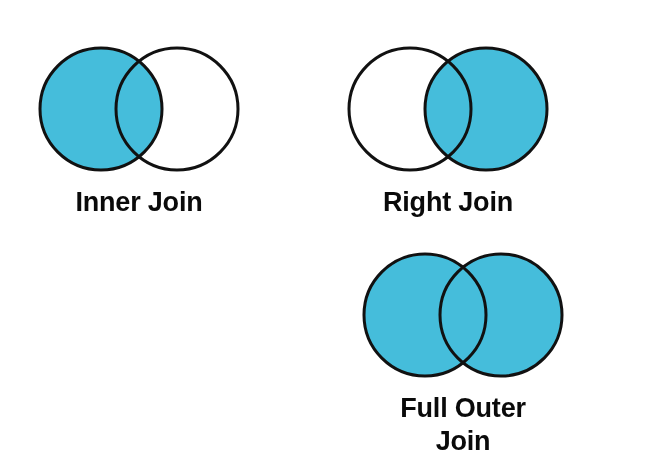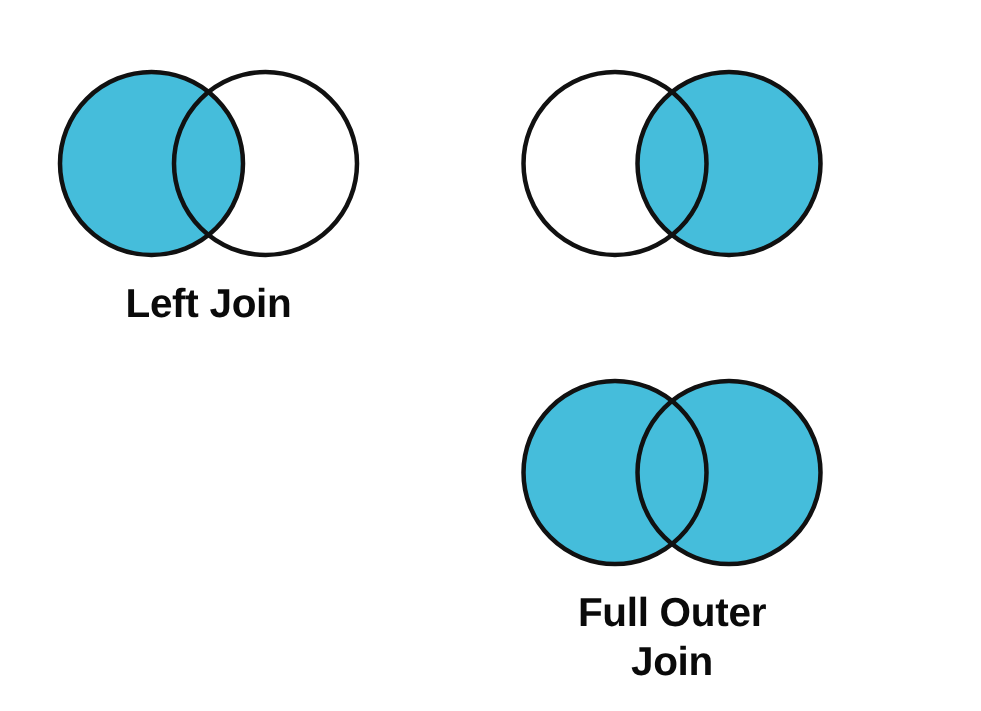--- a/index.html
+++ b/index.html
@@ -39,21 +39,21 @@
     color: #0a0a0a;
     text-align: center;
     letter-spacing: -0.2px;
     white-space: pre-line;
   }
 
   
   #cell-left-join    { left: 38px;  top: 44px; width: 202px; }
   #cell-right-join   { left: 347px; top: 44px; width: 202px; }
   #cell-inner-join   { left: 38px;  top: 250px; width: 202px; }
-  #cell-full-outer   { left: 347px; top: 250px; width: 202px; justify-content: flex-end; }
+  #cell-full-outer   { left: 362px; top: 250px; width: 202px; justify-content: flex-end; }
 </style>
 </head>
 <body>
 
 <div id="canvas">
 
   <div class="diagram-cell" id="cell-left-join">
     <div class="venn-wrap">
       <svg width="200" height="130" viewBox="0 0 200 130" xmlns="http://www.w3.org/2000/svg">
         <defs>
@@ -67,40 +67,41 @@
         <circle cx="62" cy="65" r="61" fill="#45bddb"></circle>
 
         <g clip-path="url(#clip-lj-right)">
           <circle cx="62" cy="65" r="61" fill="#45bddb"></circle>
         </g>
 
         <circle cx="62" cy="65" r="61" fill="none" stroke="#111111" stroke-width="3"></circle>
         <circle cx="138" cy="65" r="61" fill="none" stroke="#111111" stroke-width="3"></circle>
       </svg>
     </div>
-    <div class="venn-label">Left Join</div>
+    <div class="venn-label">Inner Join</div>
   </div>
 
   <div class="diagram-cell" id="cell-right-join">
     <div class="venn-wrap">
       <svg width="200" height="130" viewBox="0 0 200 130" xmlns="http://www.w3.org/2000/svg">
         <defs>
           <clipPath id="clip-rj-left">
             <circle cx="62" cy="65" r="61"></circle>
           </clipPath>
         </defs>
         <circle cx="62" cy="65" r="61" fill="#ffffff"></circle>
         <circle cx="138" cy="65" r="61" fill="#45bddb"></circle>
         <g clip-path="url(#clip-rj-left)">
           <circle cx="138" cy="65" r="61" fill="#45bddb"></circle>
         </g>
         <circle cx="62" cy="65" r="61" fill="none" stroke="#111111" stroke-width="3"></circle>
         <circle cx="138" cy="65" r="61" fill="none" stroke="#111111" stroke-width="3"></circle>
       </svg>
     </div>
+    <div class="venn-label">Right Join</div>
   </div>
 
 
   <div class="diagram-cell" id="cell-full-outer">
     <div class="venn-wrap">
       <svg width="200" height="130" viewBox="0 0 200 130" xmlns="http://www.w3.org/2000/svg">
         <defs>
           <clipPath id="clip-fo-right">
             <circle cx="138" cy="65" r="61"></circle>
           </clipPath>

